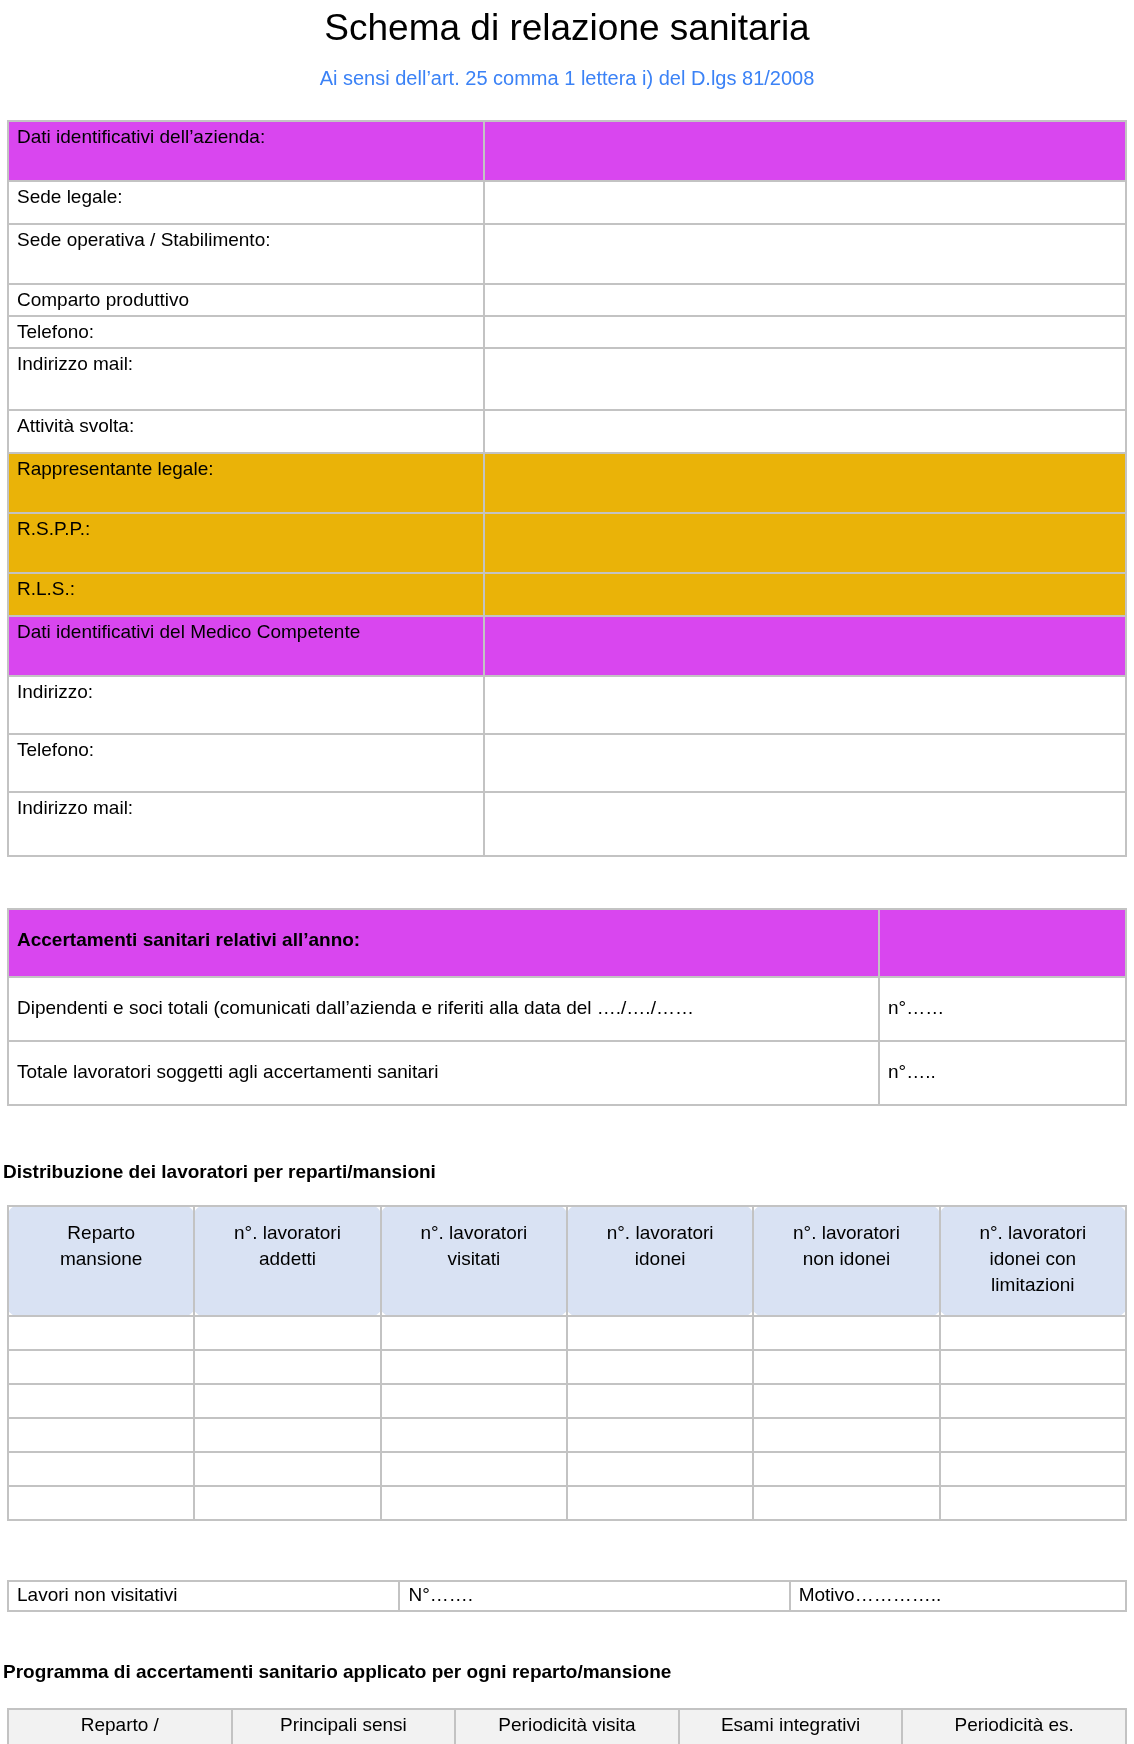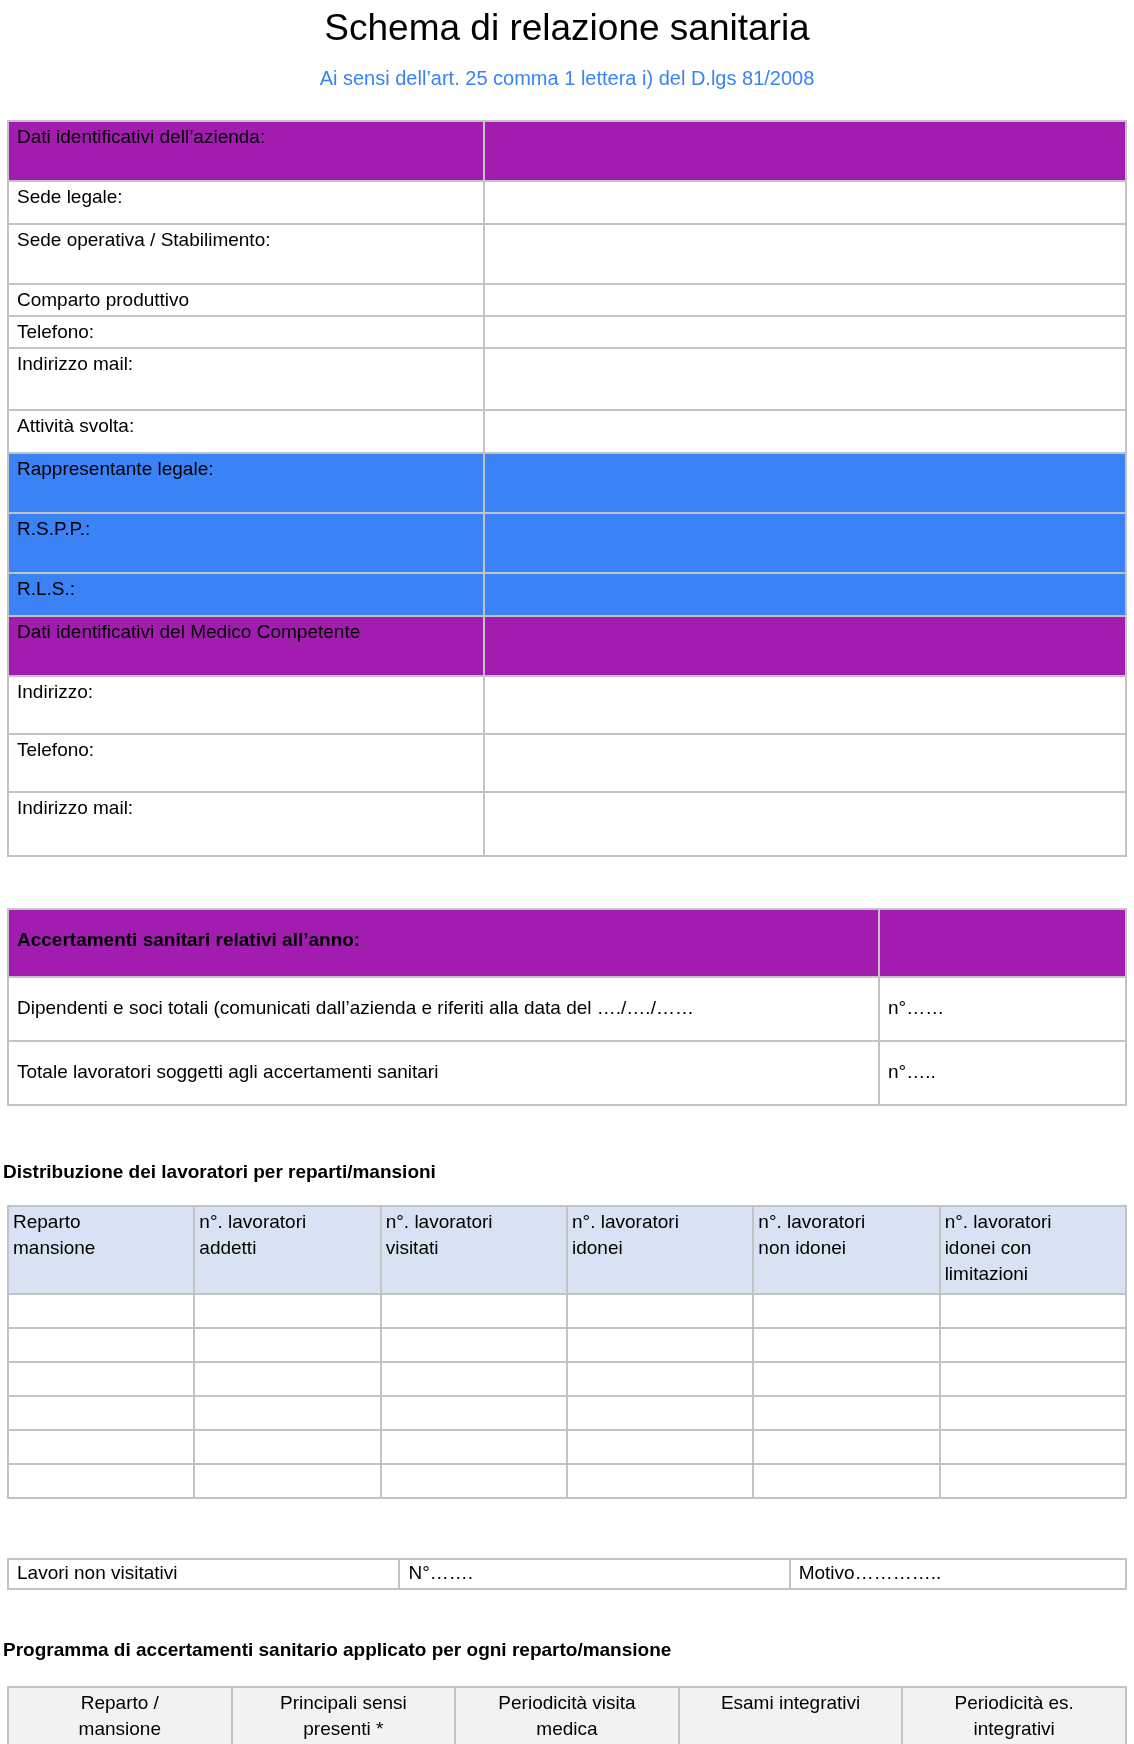--- a/index.html
+++ b/index.html
@@ -36,46 +36,48 @@
     font-size:19px;
     line-height:24px;
     font-weight:400;
     padding:3px 8px;
     overflow:hidden;
     text-align:left;
   }
   
   .azienda{margin-top:30px;}
   .azienda .col-label{width:41%;}
-  .bg-blue{background:#a21caf;margin-top:24px;}
-  .bg-gray{background:#3b82f6;}
+  .bg-blue{background:#d946ef;margin-top:24px;}
+  .bg-gray{background:#eab308;}
   .h60{height:60px}.h57{height:43px}.h30{height:30px}.h28{height:28px}
   .h62{height:62px}.h58{height:58px}.h64{height:64px}
   
   .accertamenti{margin-top:51px;}
   .accertamenti .col-label{width:76.3%;}
   .accertamenti td{padding:18px 8px;}
   .accertamenti .hdr{font-weight:700;height:30px;}
   .accertamenti .r{height:26px;}
   
   .section-heading{
     margin:0 0 0 3px;
     font-size:19px;line-height:24px;
     font-weight:700;
   }
   .heading-distribuzione{margin-top:54px;}
   .heading-programma{margin-top:48px;}
   
   .distribuzione{margin-top:21px;}
   .distribuzione th{
     background:#d9e2f3;
+    text-align:center;
     white-space:pre-line;
     line-height:26px;
-    padding:2px 4px;
+    padding:13px 4px;
     height:82px;
+    border-radius:9px;
   }
   .distribuzione td{height:26px;}
   
   .lavori{margin-top:59px;}
   .lavori td{height:26px;padding:1px 8px;}
   
   .programma{margin-top:24px;}
   .programma th{
     background:#f2f2f2;
     text-align:center;

